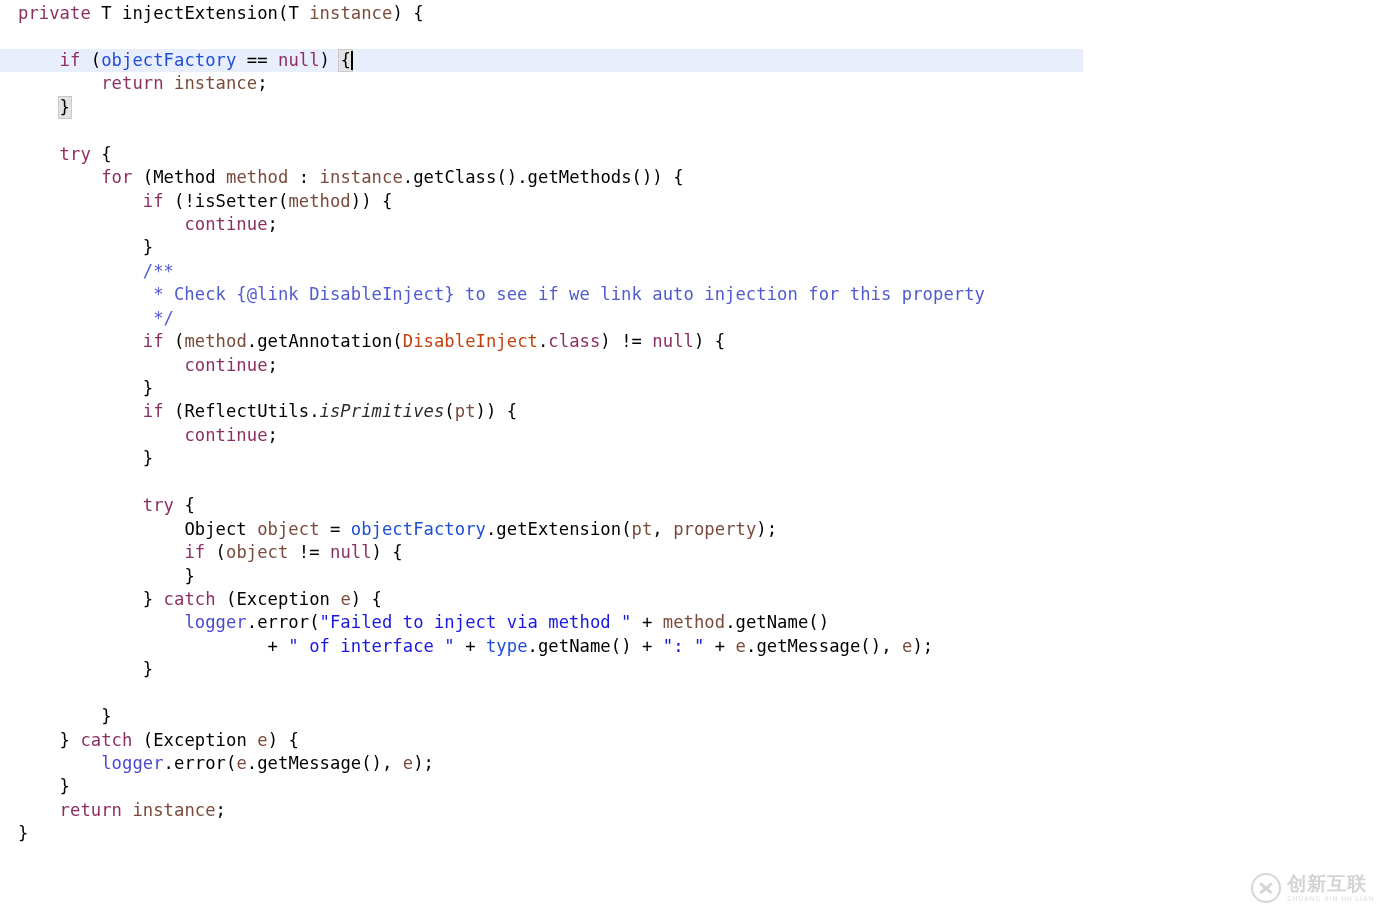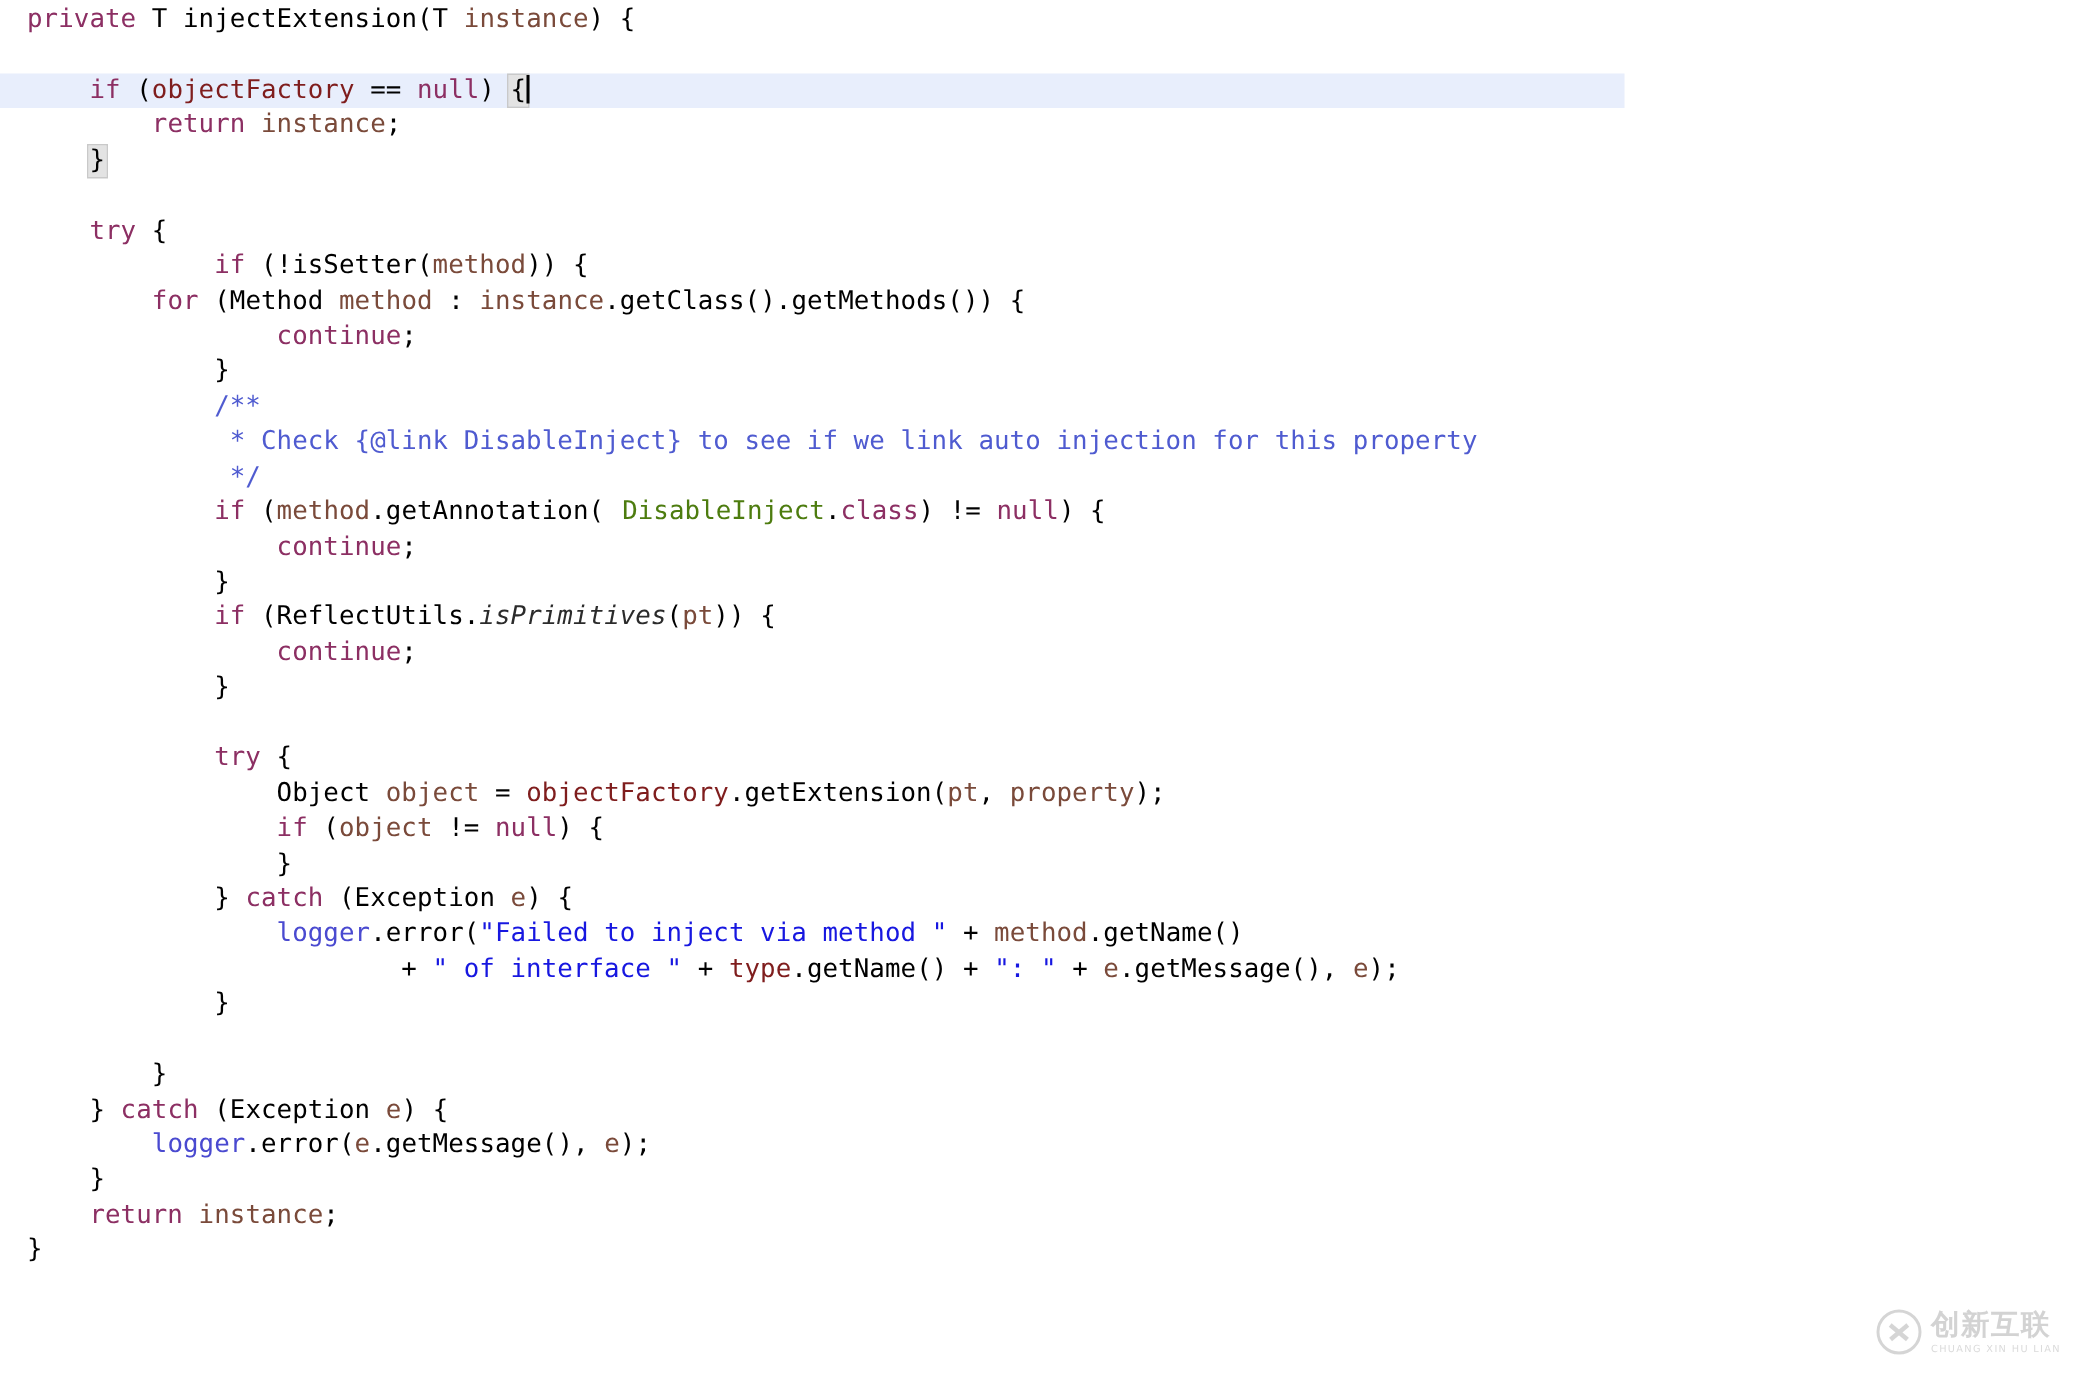--- a/index.html
+++ b/index.html
@@ -48,26 +48,26 @@
   .line.current {
     background: #e8eefc;
     width: 1083px;
   }
 
   
   .kw   { color: #8c2f63; }
   .type { color: #000000; }           
   .mth  { color: #000000; }           
   .loc  { color: #7a4a3a; }           
-  .fld  { color: #7f1d1d; margin-top: 31px; }           
+  .fld  { color: #1d4ed8; margin-top: 31px; }           
   .fldi { color: #4a4ad0; }  
   .sttc { color: #2b2b2b; font-style: italic; }  
   .str  { color: #1717e0; }           
   .cmt  { color: #4f5bd0; }           
-  .gray { color: #4d7c0f; margin-left: 12px; }           
+  .gray { color: #c2410c; }           
   .punc { color: #000000; }
   .num  { color: #1717d6; }
 
   
   .bracebox {
     display: inline-block;
     background: #e3e3e3;
     outline: 1px solid #c9c9c9;
     padding: 0 1px;
     margin: 0 -1px;
@@ -151,23 +151,23 @@
     <div class="line current"><span class="txt">    <span class="kw">if</span> <span class="punc">(</span><span class="fld">objectFactory</span> <span class="punc">==</span> <span class="kw">null</span><span class="punc">)</span> <span class="bracebox">{</span><span class="caret"></span></span></div>
 
     <div class="line"><span class="txt">        <span class="kw">return</span> <span class="loc">instance</span><span class="punc">;</span></span></div>
 
     <div class="line"><span class="txt">    <span class="bracebox">}</span></span></div>
 
     <div class="line"><span class="txt"> </span></div>
 
     <div class="line"><span class="txt">    <span class="kw">try</span> <span class="punc">{</span></span></div>
 
+    <div class="line"><span class="txt">        <span class="kw">for</span> <span class="punc">(</span><span class="type">Method</span> <span class="loc">method</span> <span class="punc">:</span> <span class="loc">instance</span><span class="punc">.</span><span class="mth">getClass</span><span class="punc">().</span><span class="mth">getMethods</span><span class="punc">()) {</span></span></div>
+
     <div class="line"><span class="txt">            <span class="kw">if</span> <span class="punc">(!</span><span class="mth">isSetter</span><span class="punc">(</span><span class="loc">method</span><span class="punc">)) {</span></span></div>
-
-    <div class="line"><span class="txt">        <span class="kw">for</span> <span class="punc">(</span><span class="type">Method</span> <span class="loc">method</span> <span class="punc">:</span> <span class="loc">instance</span><span class="punc">.</span><span class="mth">getClass</span><span class="punc">().</span><span class="mth">getMethods</span><span class="punc">()) {</span></span></div>
 
     <div class="line"><span class="txt">                <span class="kw">continue</span><span class="punc">;</span></span></div>
 
     <div class="line"><span class="txt">            <span class="punc">}</span></span></div>
 
     <div class="line"><span class="txt">            <span class="cmt">/**</span></span></div>
 
     <div class="line"><span class="txt">             <span class="cmt">* Check {@link DisableInject} to see if we link auto injection for this property</span></span></div>
 
     <div class="line"><span class="txt">             <span class="cmt">*/</span></span></div>

